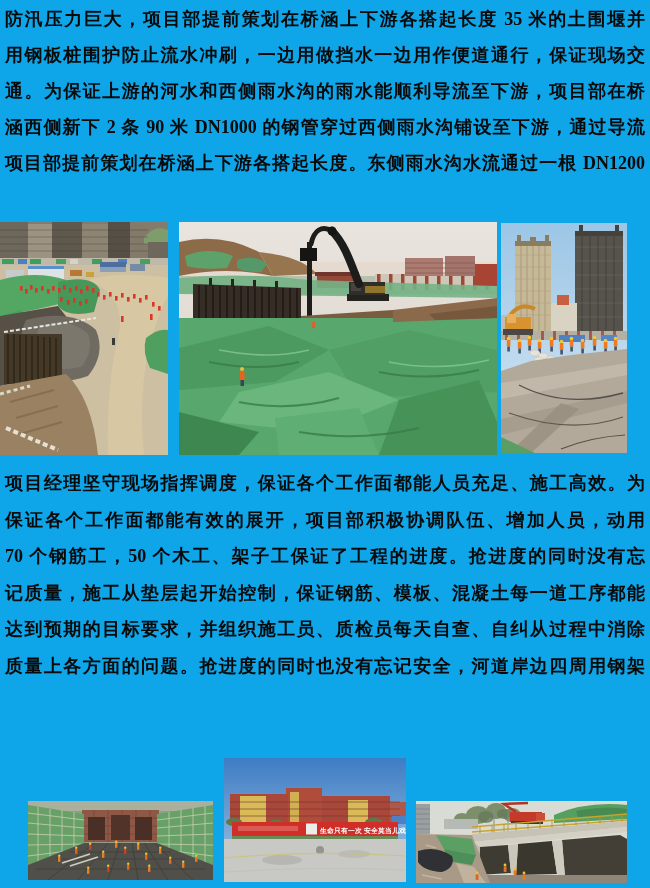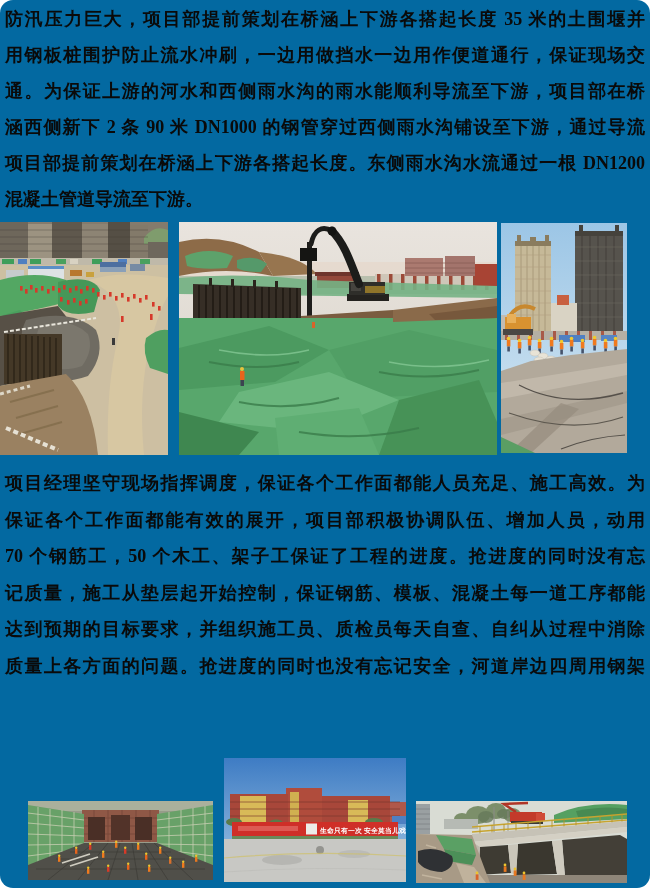--- a/index.html
+++ b/index.html
@@ -1,20 +1,20 @@
 <!DOCTYPE html>
 <html><head>
 <meta charset="utf-8">
 <style>
   html,body{margin:0;padding:0;}
   body{
     width:650px;height:888px;background:#ffffff;position:relative;
     font-family:"Liberation Serif","DejaVu Serif",serif;
   }
-  .page{position:absolute;left:0;top:0;width:650px;height:888px;background:#0369a1;overflow:hidden;border-radius:13px;}
+  .page{position:absolute;left:0;top:0;width:650px;height:888px;background:#0ea5e9;overflow:hidden;}
   .para{position:absolute;left:5px;width:640px;font-size:18px;font-weight:bold;color:#0a0a0a;}
   .p1{top:1px;line-height:36px;}
   .p2{top:465px;line-height:36.5px;}
   .tline{text-align:justify;text-align-last:justify;white-space:nowrap;}
   .tline.last{text-align-last:left;}
   .tline.indent{padding-left:33px;}
   svg.ph{position:absolute;display:block;}
   #ph1{left:0;top:222px;width:168px;height:233px;}
   #ph2{left:179px;top:222px;width:318px;height:233px;}
   #ph3{left:501px;top:223px;width:126px;height:230px;}
@@ -26,21 +26,20 @@
 <body>
 
 <div class="page">
 
   <div class="para p1">
     <div class="tline">防汛压力巨大，项目部提前策划在桥涵上下游各搭起长度 35 米的土围堰并</div>
     <div class="tline">用钢板桩围护防止流水冲刷，一边用做挡水一边用作便道通行，保证现场交</div>
     <div class="tline">通。为保证上游的河水和西侧雨水沟的雨水能顺利导流至下游，项目部在桥</div>
     <div class="tline">涵西侧新下 2 条 90 米 DN1000 的钢管穿过西侧雨水沟铺设至下游，通过导流</div>
     <div class="tline">项目部提前策划在桥涵上下游各搭起长度。东侧雨水沟水流通过一根 DN1200</div>
-    <div class="tline last">混凝土管道导流至下游。</div>
   </div>
 
   <svg id="ph1" class="ph" viewBox="0 0 168 233" preserveAspectRatio="none">
     <rect width="168" height="233" fill="#cdbfa2"></rect>
     <rect x="0" y="0" width="168" height="40" fill="#847b6d"></rect>
     <rect x="0" y="0" width="28" height="36" fill="#6e675b"></rect>
     <rect x="28" y="2" width="24" height="34" fill="#9c9381"></rect>
     <rect x="52" y="0" width="30" height="36" fill="#5f584d"></rect>
     <rect x="82" y="2" width="26" height="34" fill="#8d8474"></rect>
     <rect x="108" y="0" width="22" height="36" fill="#554f45"></rect>

